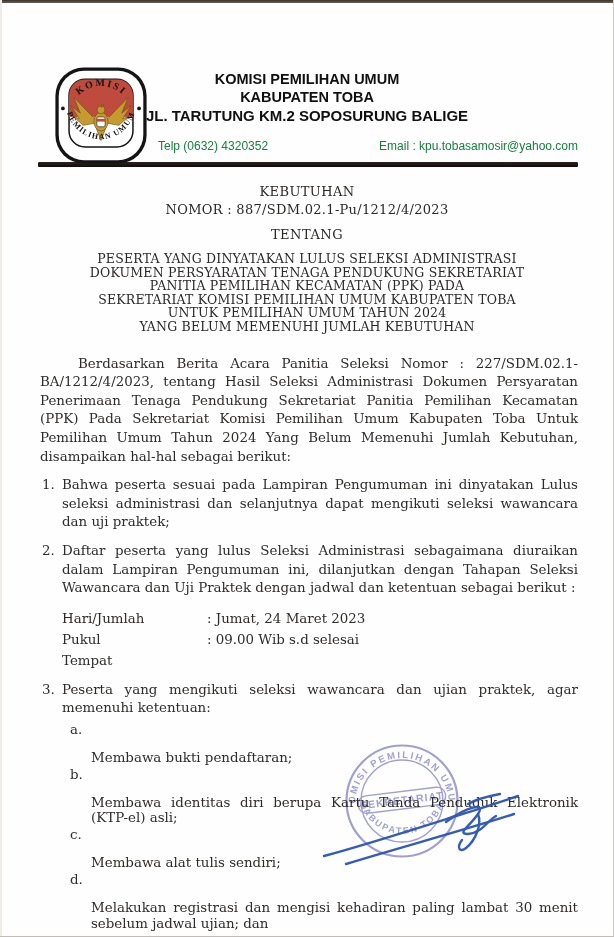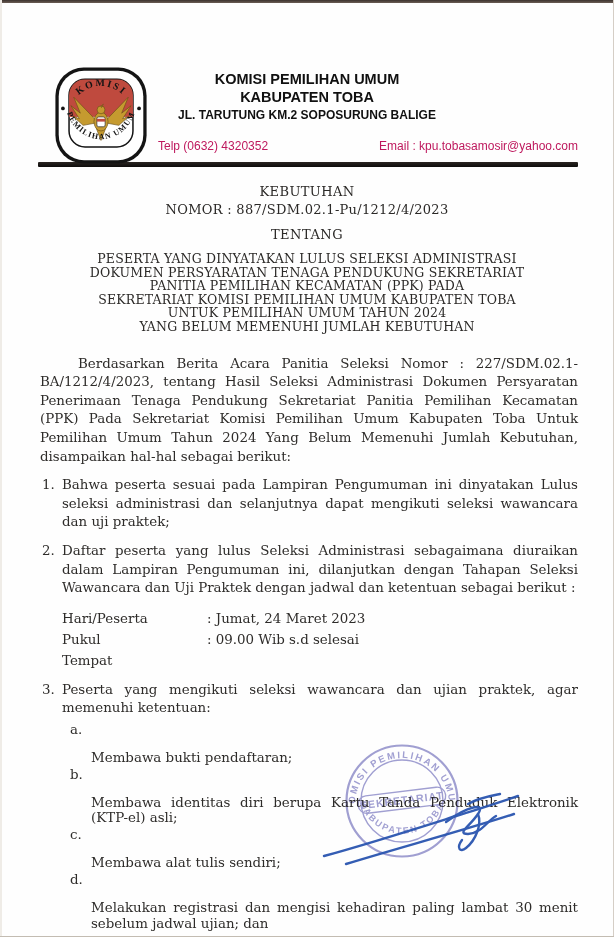--- a/index.html
+++ b/index.html
@@ -13,24 +13,24 @@
   .scan-edge-top{position:absolute;top:0;left:0;width:614px;height:3px;background:linear-gradient(#3c332e,#6b5d55);}
   .scan-edge-left{position:absolute;top:0;left:0;width:2px;height:937px;background:#efece7;}
   .scan-edge-right{position:absolute;top:0;right:0;width:1px;height:937px;background:#d5cec6;}
   .scan-edge-bottom{position:absolute;bottom:0;left:0;width:614px;height:1px;background:#c3bcb2;}
 
   
   .letterhead{position:relative;padding-top:70px;}
   .kpu-logo{position:absolute;left:54px;top:66px;}
   .lh-lines{text-align:center;font-family:"Liberation Sans", sans-serif;font-weight:bold;color:#101010;}
   .lh-line1,.lh-line2{font-size:14.5px;line-height:18px;}
-  .lh-line3{font-size:12px;line-height:19px;}
+  .lh-line3{font-size:15px;line-height:19px;}
   .lh-contact{display:flex;justify-content:space-between;align-items:baseline;
     padding:14px 36px 0 158px;font-family:"Liberation Sans", sans-serif;
-    font-size:12px;color:#be185d;}
+    font-size:12px;color:#15803d;}
   .lh-divider{height:5px;margin:9px 36px 0 38px;background:linear-gradient(#2a2522,#0e0c0b);border-radius:1px;}
 
   
   .title-block{text-align:center;margin-top:16px;color:#2b2927;}
   .t-heading{font-size:13px;line-height:18px;letter-spacing:.4px;}
   .t-number{font-size:13px;line-height:18px;letter-spacing:.3px;}
   .t-about{font-size:13px;line-height:14px;margin-top:9px;letter-spacing:.5px;}
   .t-subject{margin-top:10px;}
   .t-subject div{font-size:12.5px;line-height:13.6px;letter-spacing:.2px;}
 
@@ -135,21 +135,21 @@
         <span class="marker">1.</span>
         <span class="itext">Bahwa peserta sesuai pada Lampiran Pengumuman ini dinyatakan Lulus seleksi administrasi dan selanjutnya dapat mengikuti seleksi wawancara dan uji praktek;</span>
       </div>
       <div class="num-item">
         <span class="marker">2.</span>
         <span class="itext">Daftar peserta yang lulus Seleksi Administrasi sebagaimana diuraikan dalam Lampiran Pengumuman ini, dilanjutkan dengan Tahapan Seleksi Wawancara dan Uji Praktek dengan jadwal dan ketentuan sebagai berikut :</span>
       </div>
 
       <div class="schedule">
         <div class="sch-row">
-          <span class="sch-label">Hari/Peserta</span>
+          <span class="sch-label">Hari/Jumlah</span>
           <span>: Jumat, 24 Maret 2023</span>
         </div>
         <div class="sch-row">
           <span class="sch-label">Pukul</span>
           <span>: 09.00 Wib s.d selesai</span>
         </div>
         <div class="sch-row">
           <span class="sch-label">Tempat</span>
         </div>
       </div>

